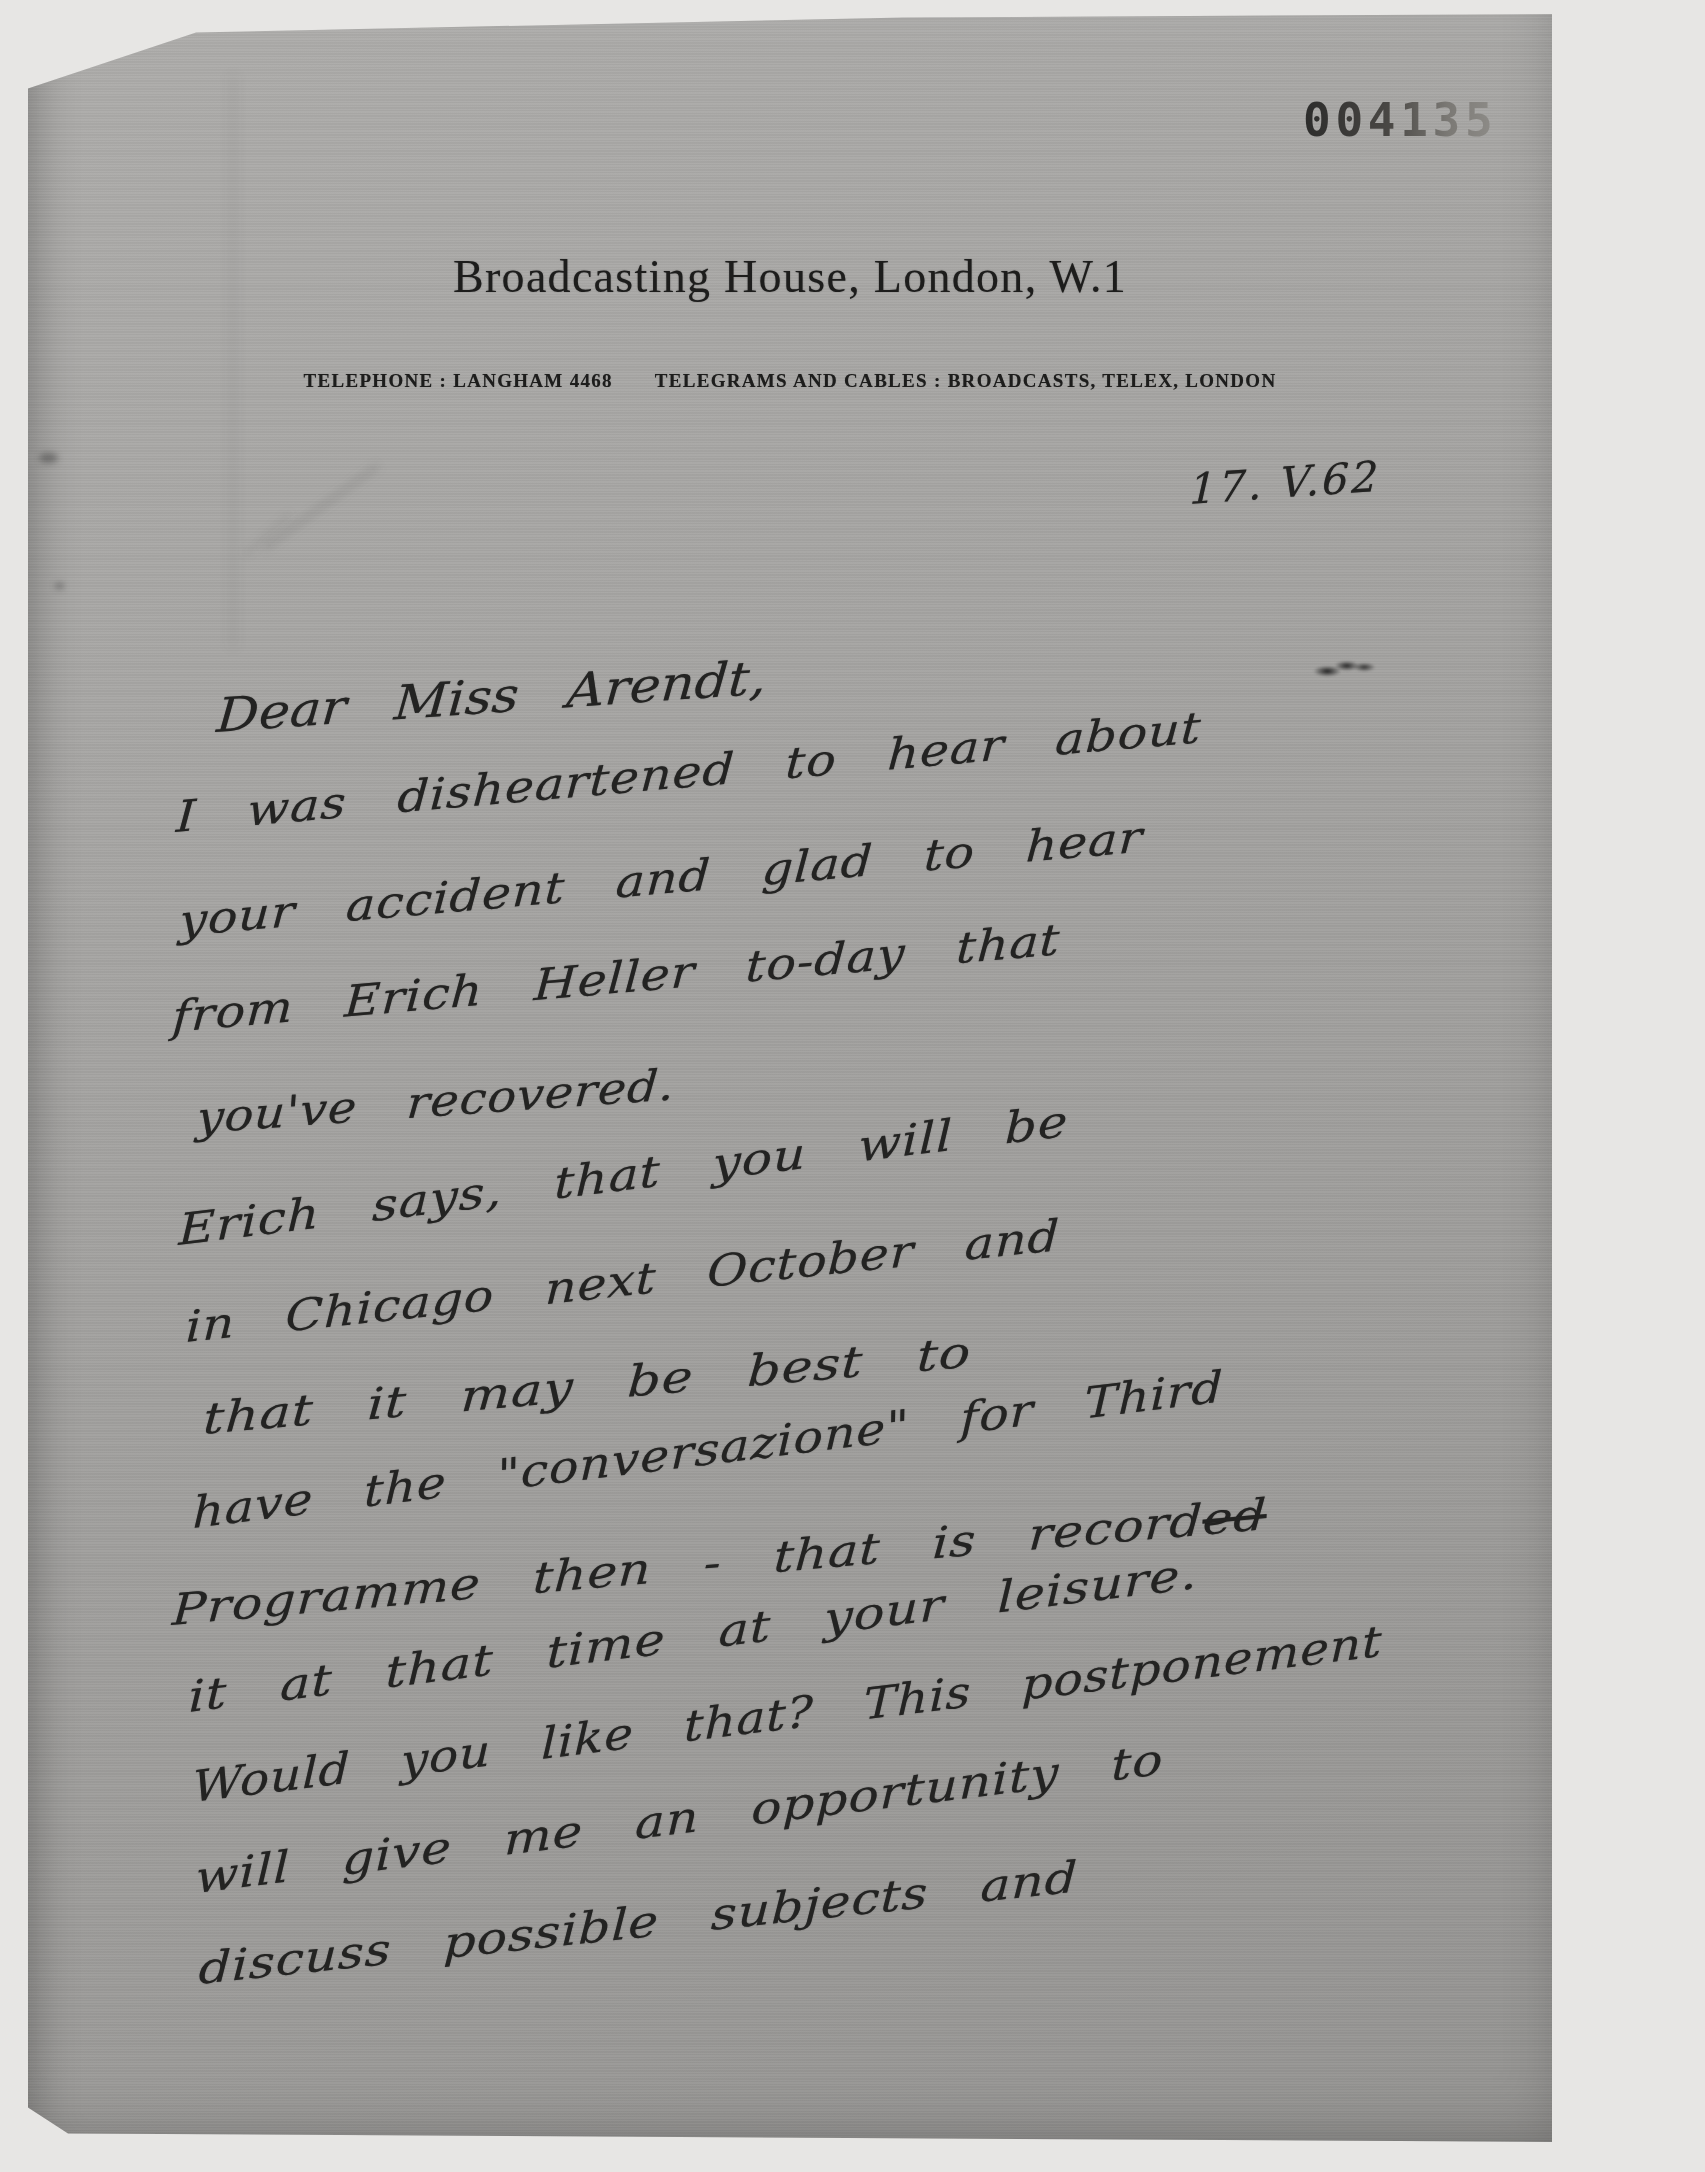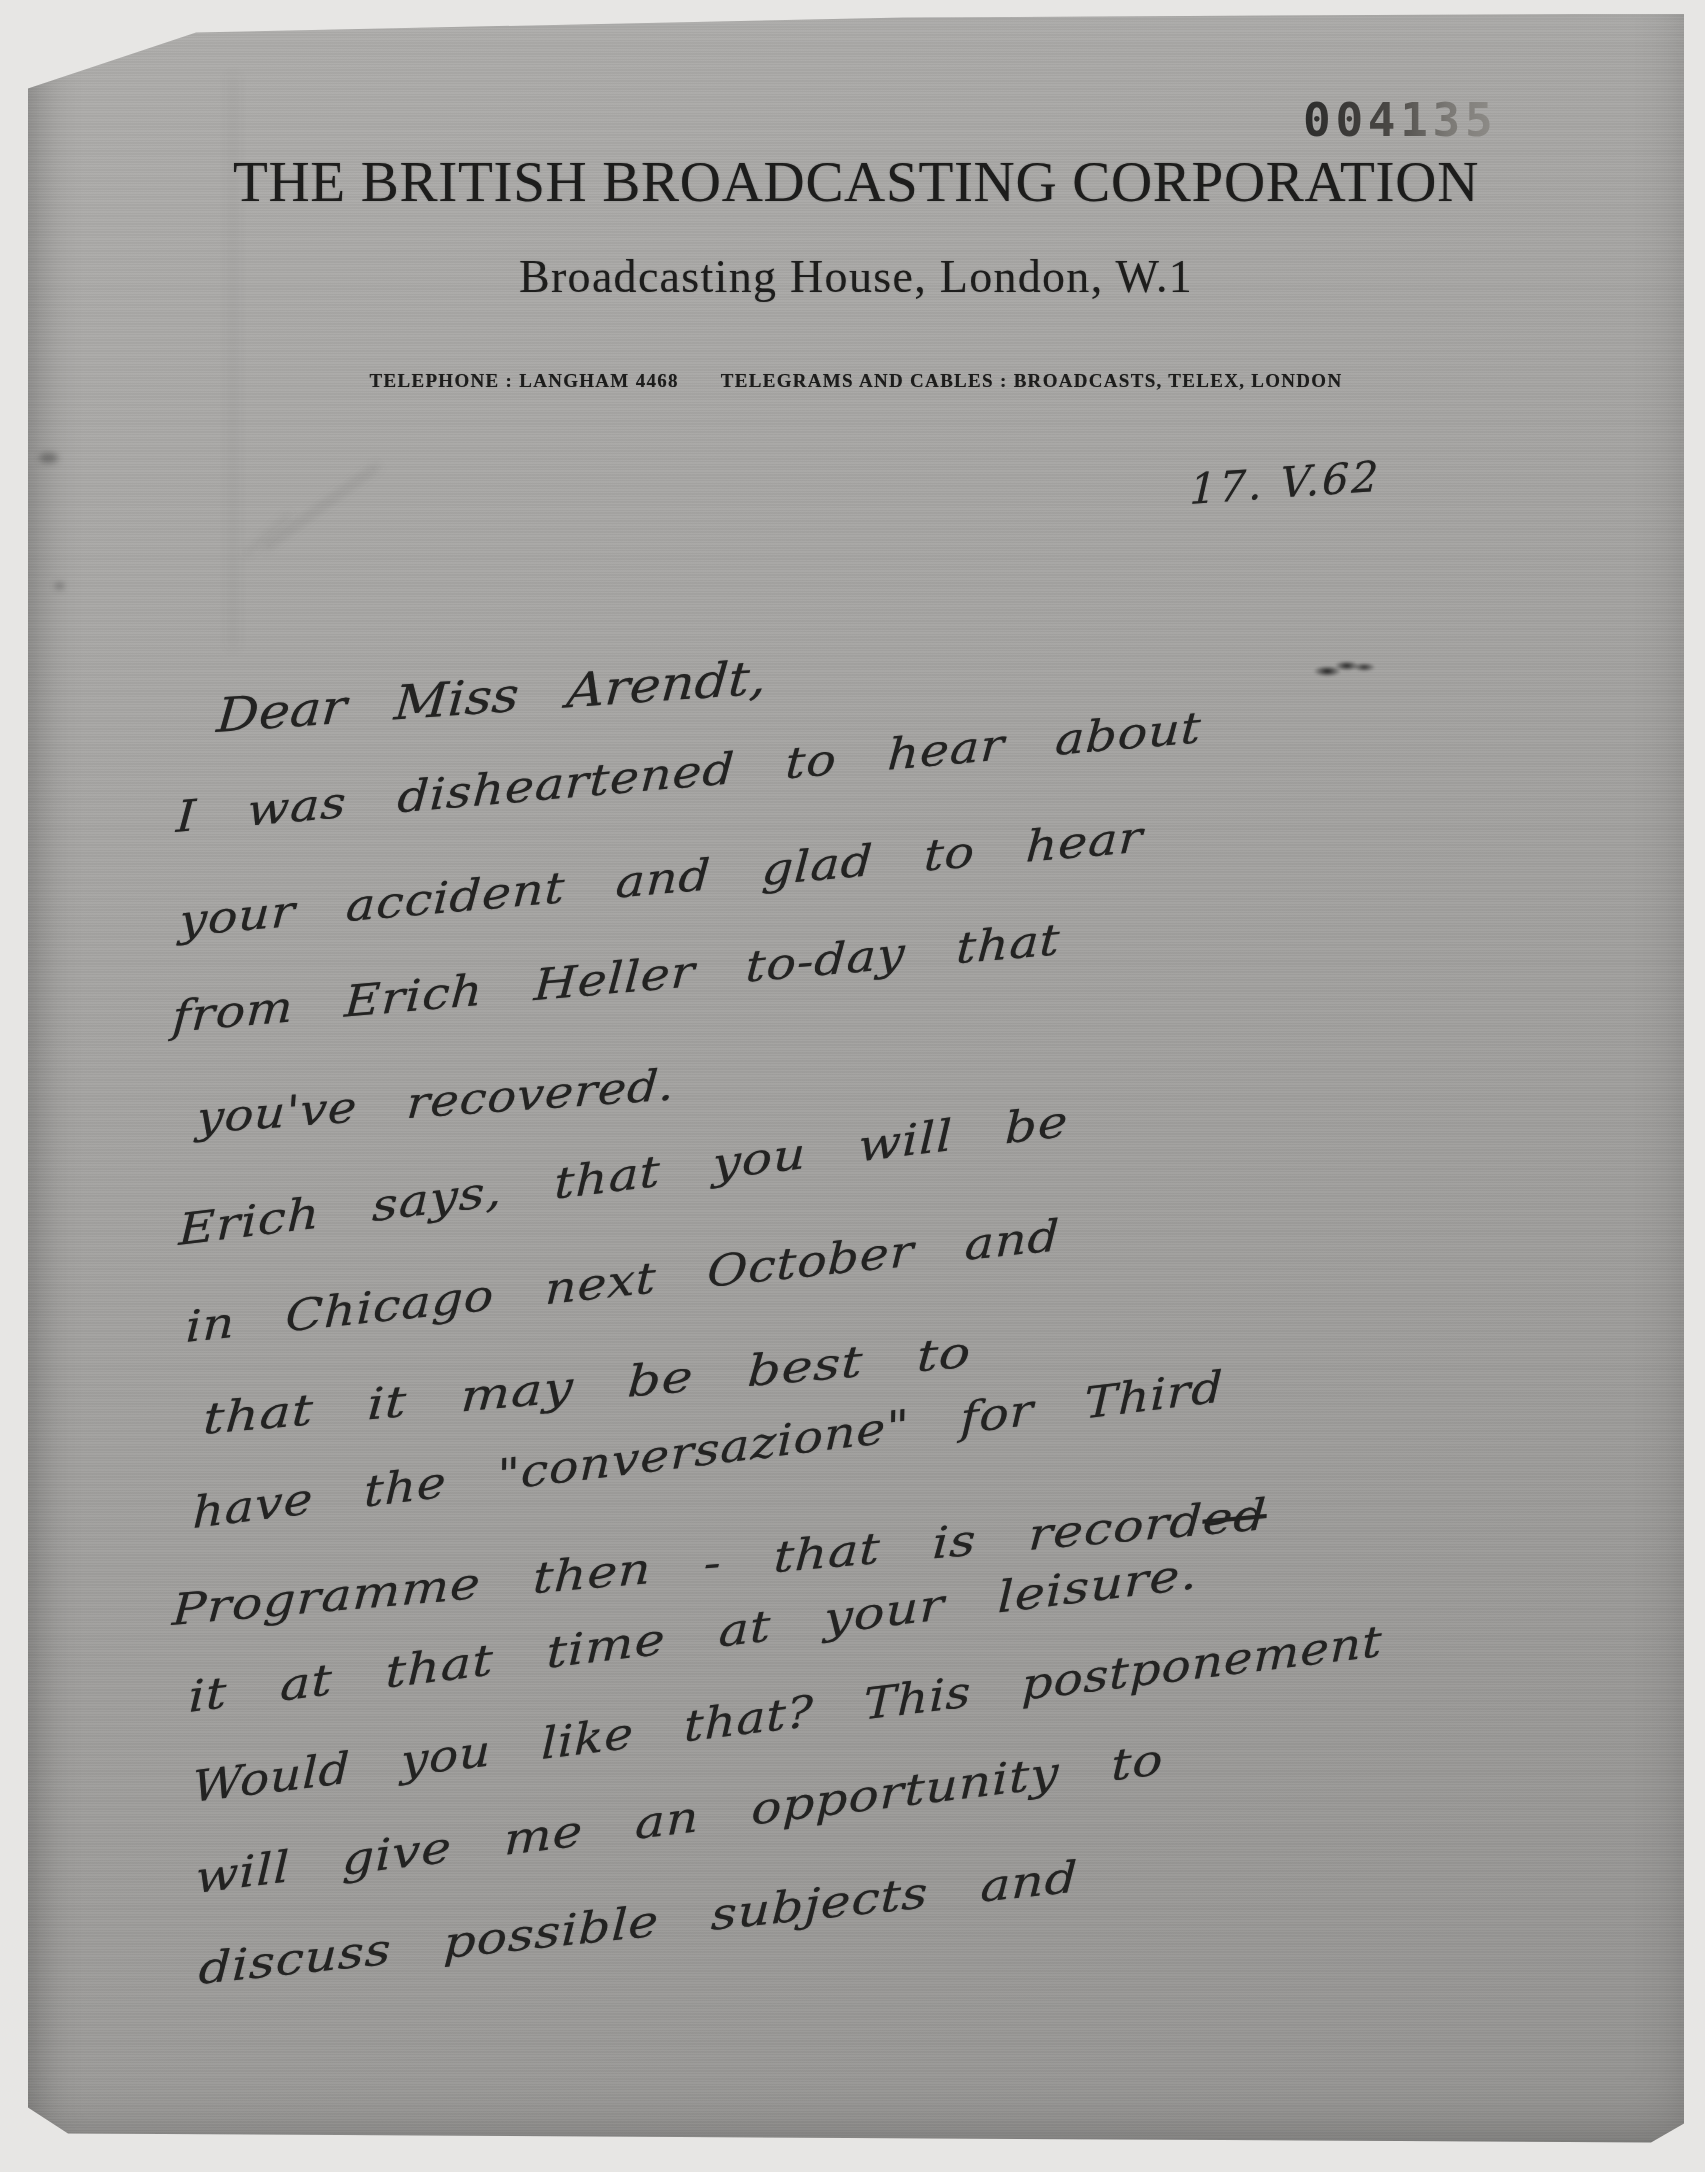--- a/index.html
+++ b/index.html
@@ -5,21 +5,21 @@
   html,body{margin:0;padding:0;}
   body{
     width:1706px;height:2172px;
     position:relative;
     background:#e7e6e4;
     overflow:hidden;
     font-family:"Liberation Serif", serif;
   }
   
   .paper{
-    position:absolute;left:28px;top:13.5px;width:1656px;height:2129px;
+    position:absolute;left:28px;top:13.5px;width:1524px;height:2129px;
     background:
       repeating-linear-gradient(0deg, rgba(255,255,255,0.03) 0 1.3px, rgba(0,0,0,0.022) 1.3px 2.7px),
       linear-gradient(158deg,#adacaa 0%,#a5a4a2 35%,#9d9c9a 70%,#949391 100%);
     clip-path:polygon(0px 75px, 168px 19px, 876px 4px, 1656px 0px,
                       1656px 2110px, 1623px 2129px, 40px 2120px, 0px 2094px);
     box-shadow:inset 31px 0 47px -27px rgba(0,0,0,0.28),
                inset -20px -34px 61px -34px rgba(0,0,0,0.25),
                inset 0 27px 40px -27px rgba(255,255,255,0.18);
   }
   
@@ -91,21 +91,20 @@
 <div class="paper">
 
   <div class="crease c1"></div>
   <div class="crease c2"></div>
   <div class="crease v1"></div>
   <div class="smudge s1"></div>
   <div class="smudge s2"></div>
 
   <div class="stamp">004135</div>
 
-  <div class="org letterhead">THE BRITISH BROADCASTING CORPORATION</div>
   <div class="addr letterhead">Broadcasting House, London, W.1</div>
   <div class="phones letterhead">
     <span class="seg">TELEPHONE : LANGHAM 4468</span><span class="gap"></span><span class="seg">TELEGRAMS AND CABLES : BROADCASTS, TELEX, LONDON</span>
   </div>
 
   <div class="hand date-hand">17. V.62</div>
 
   <div class="scribble"></div>
 
   <div class="hand salutation">Dear Miss Arendt,</div>

